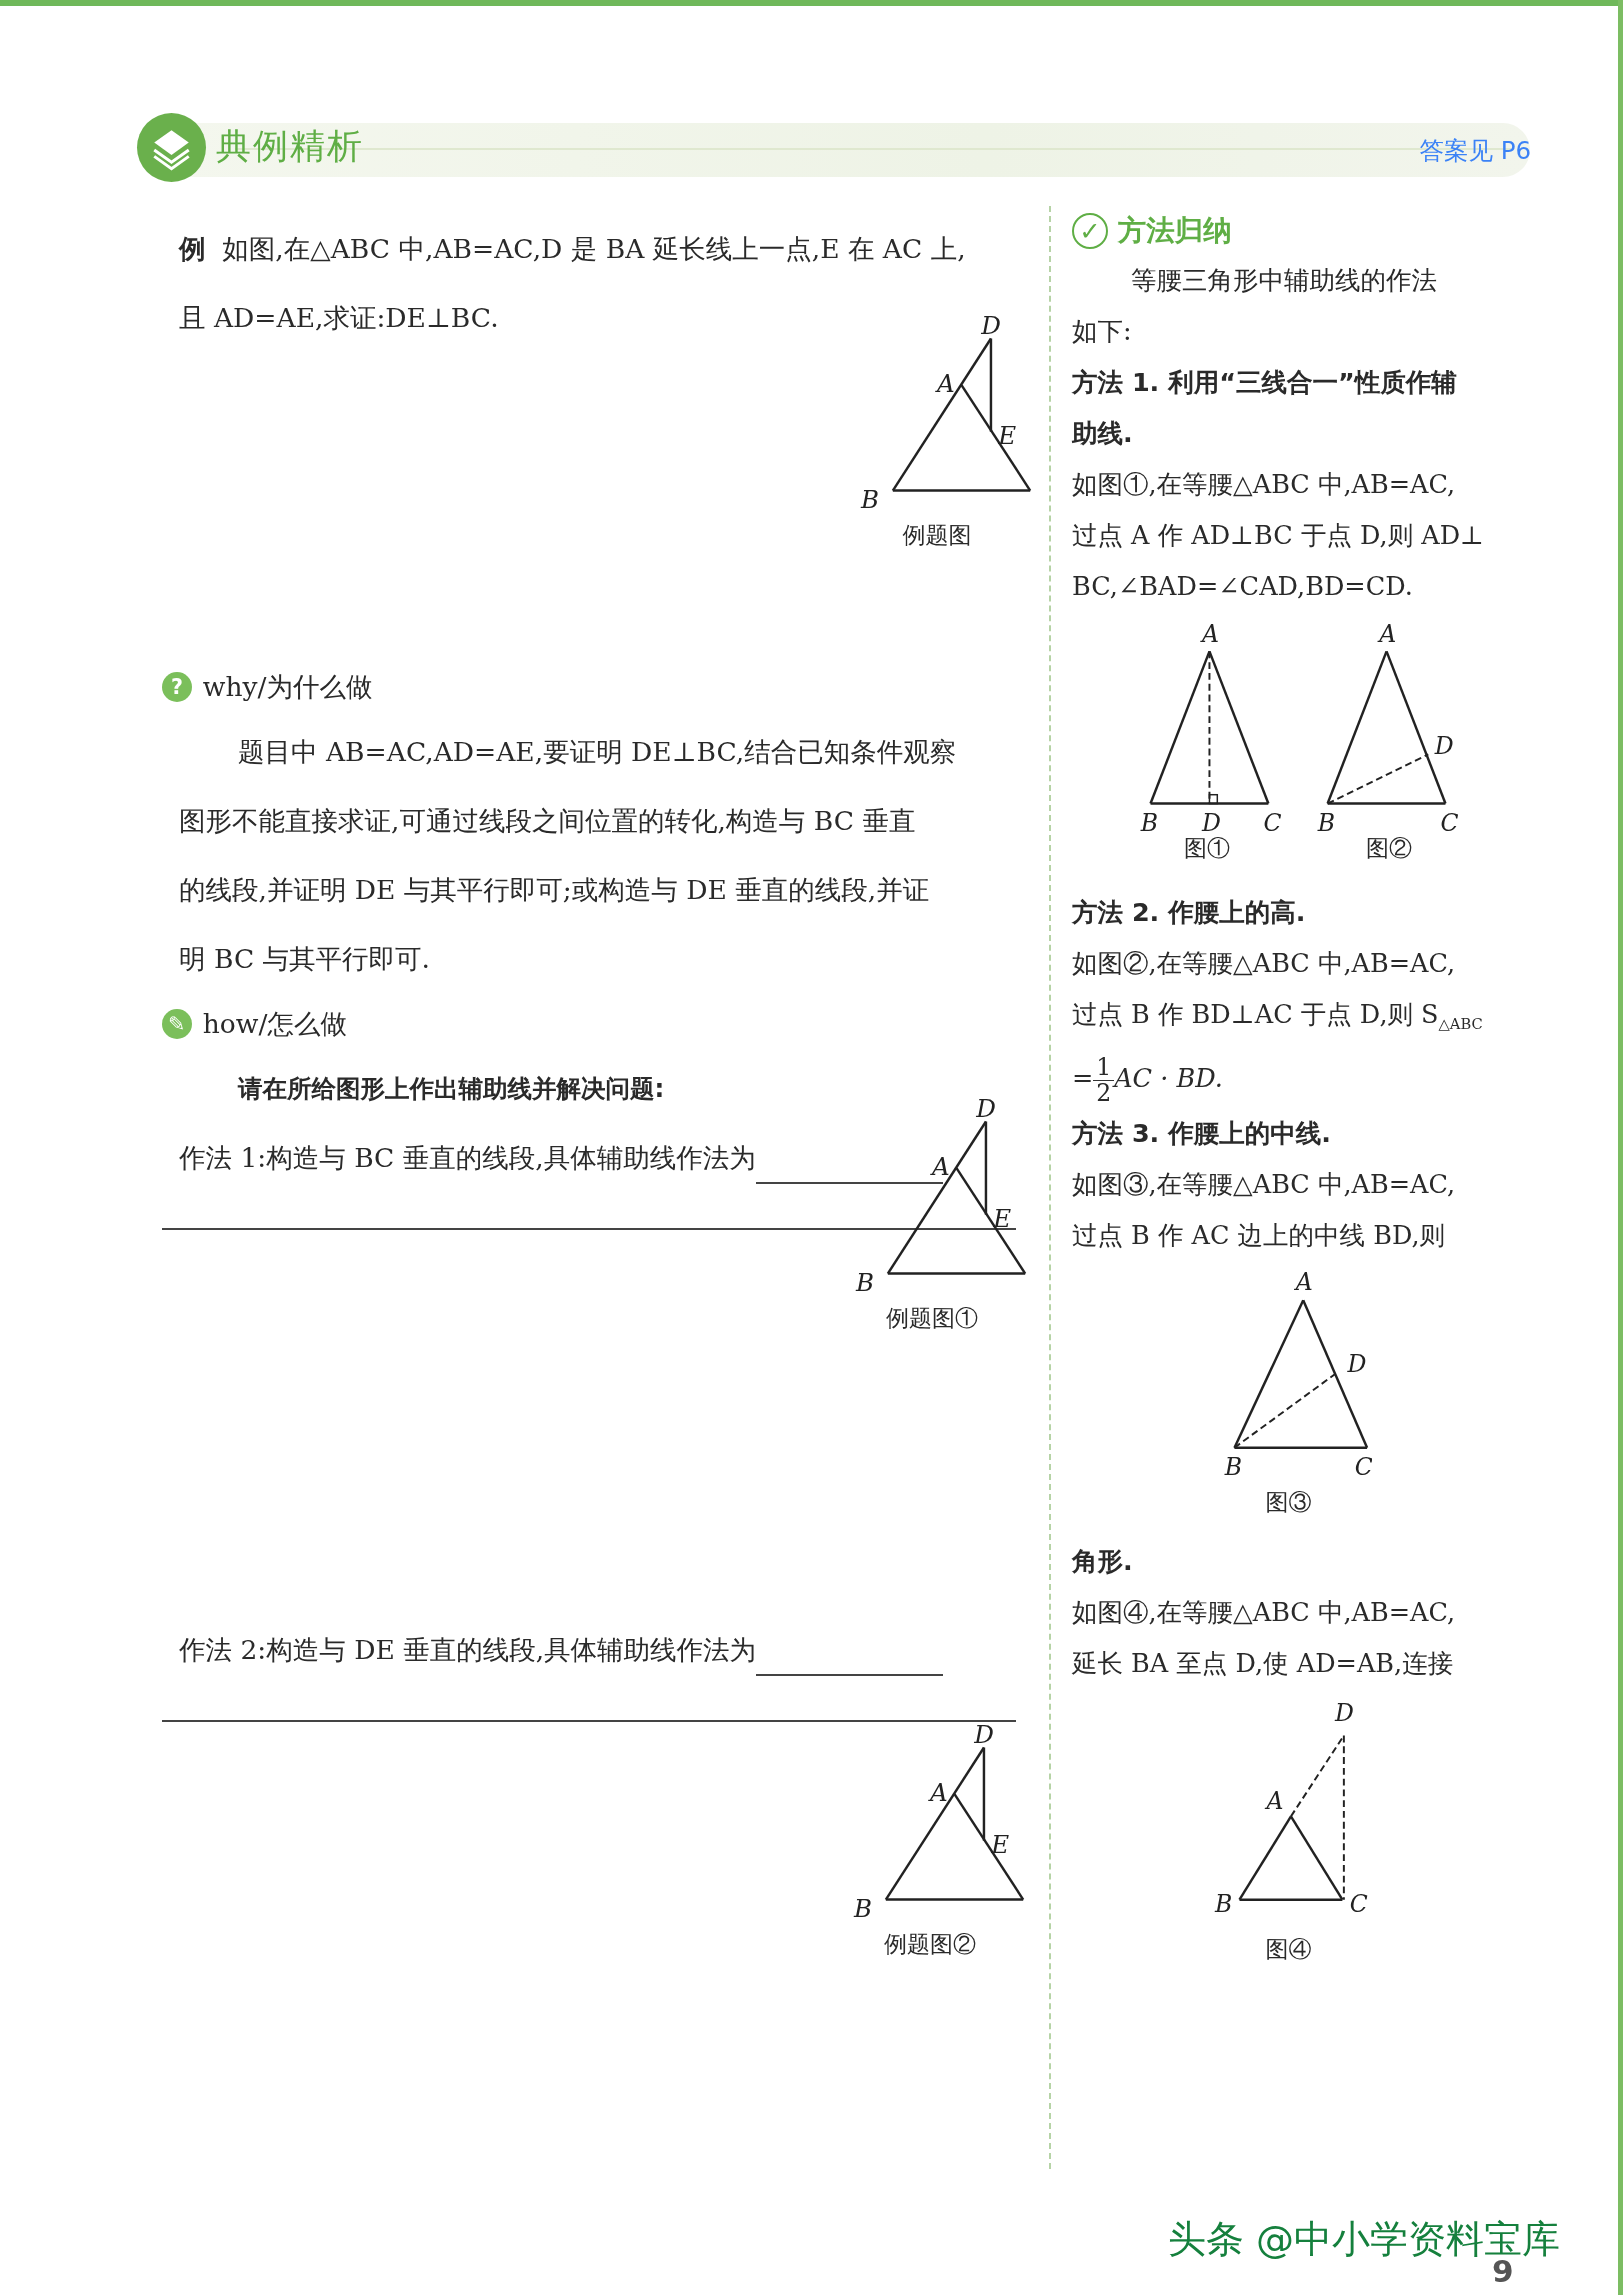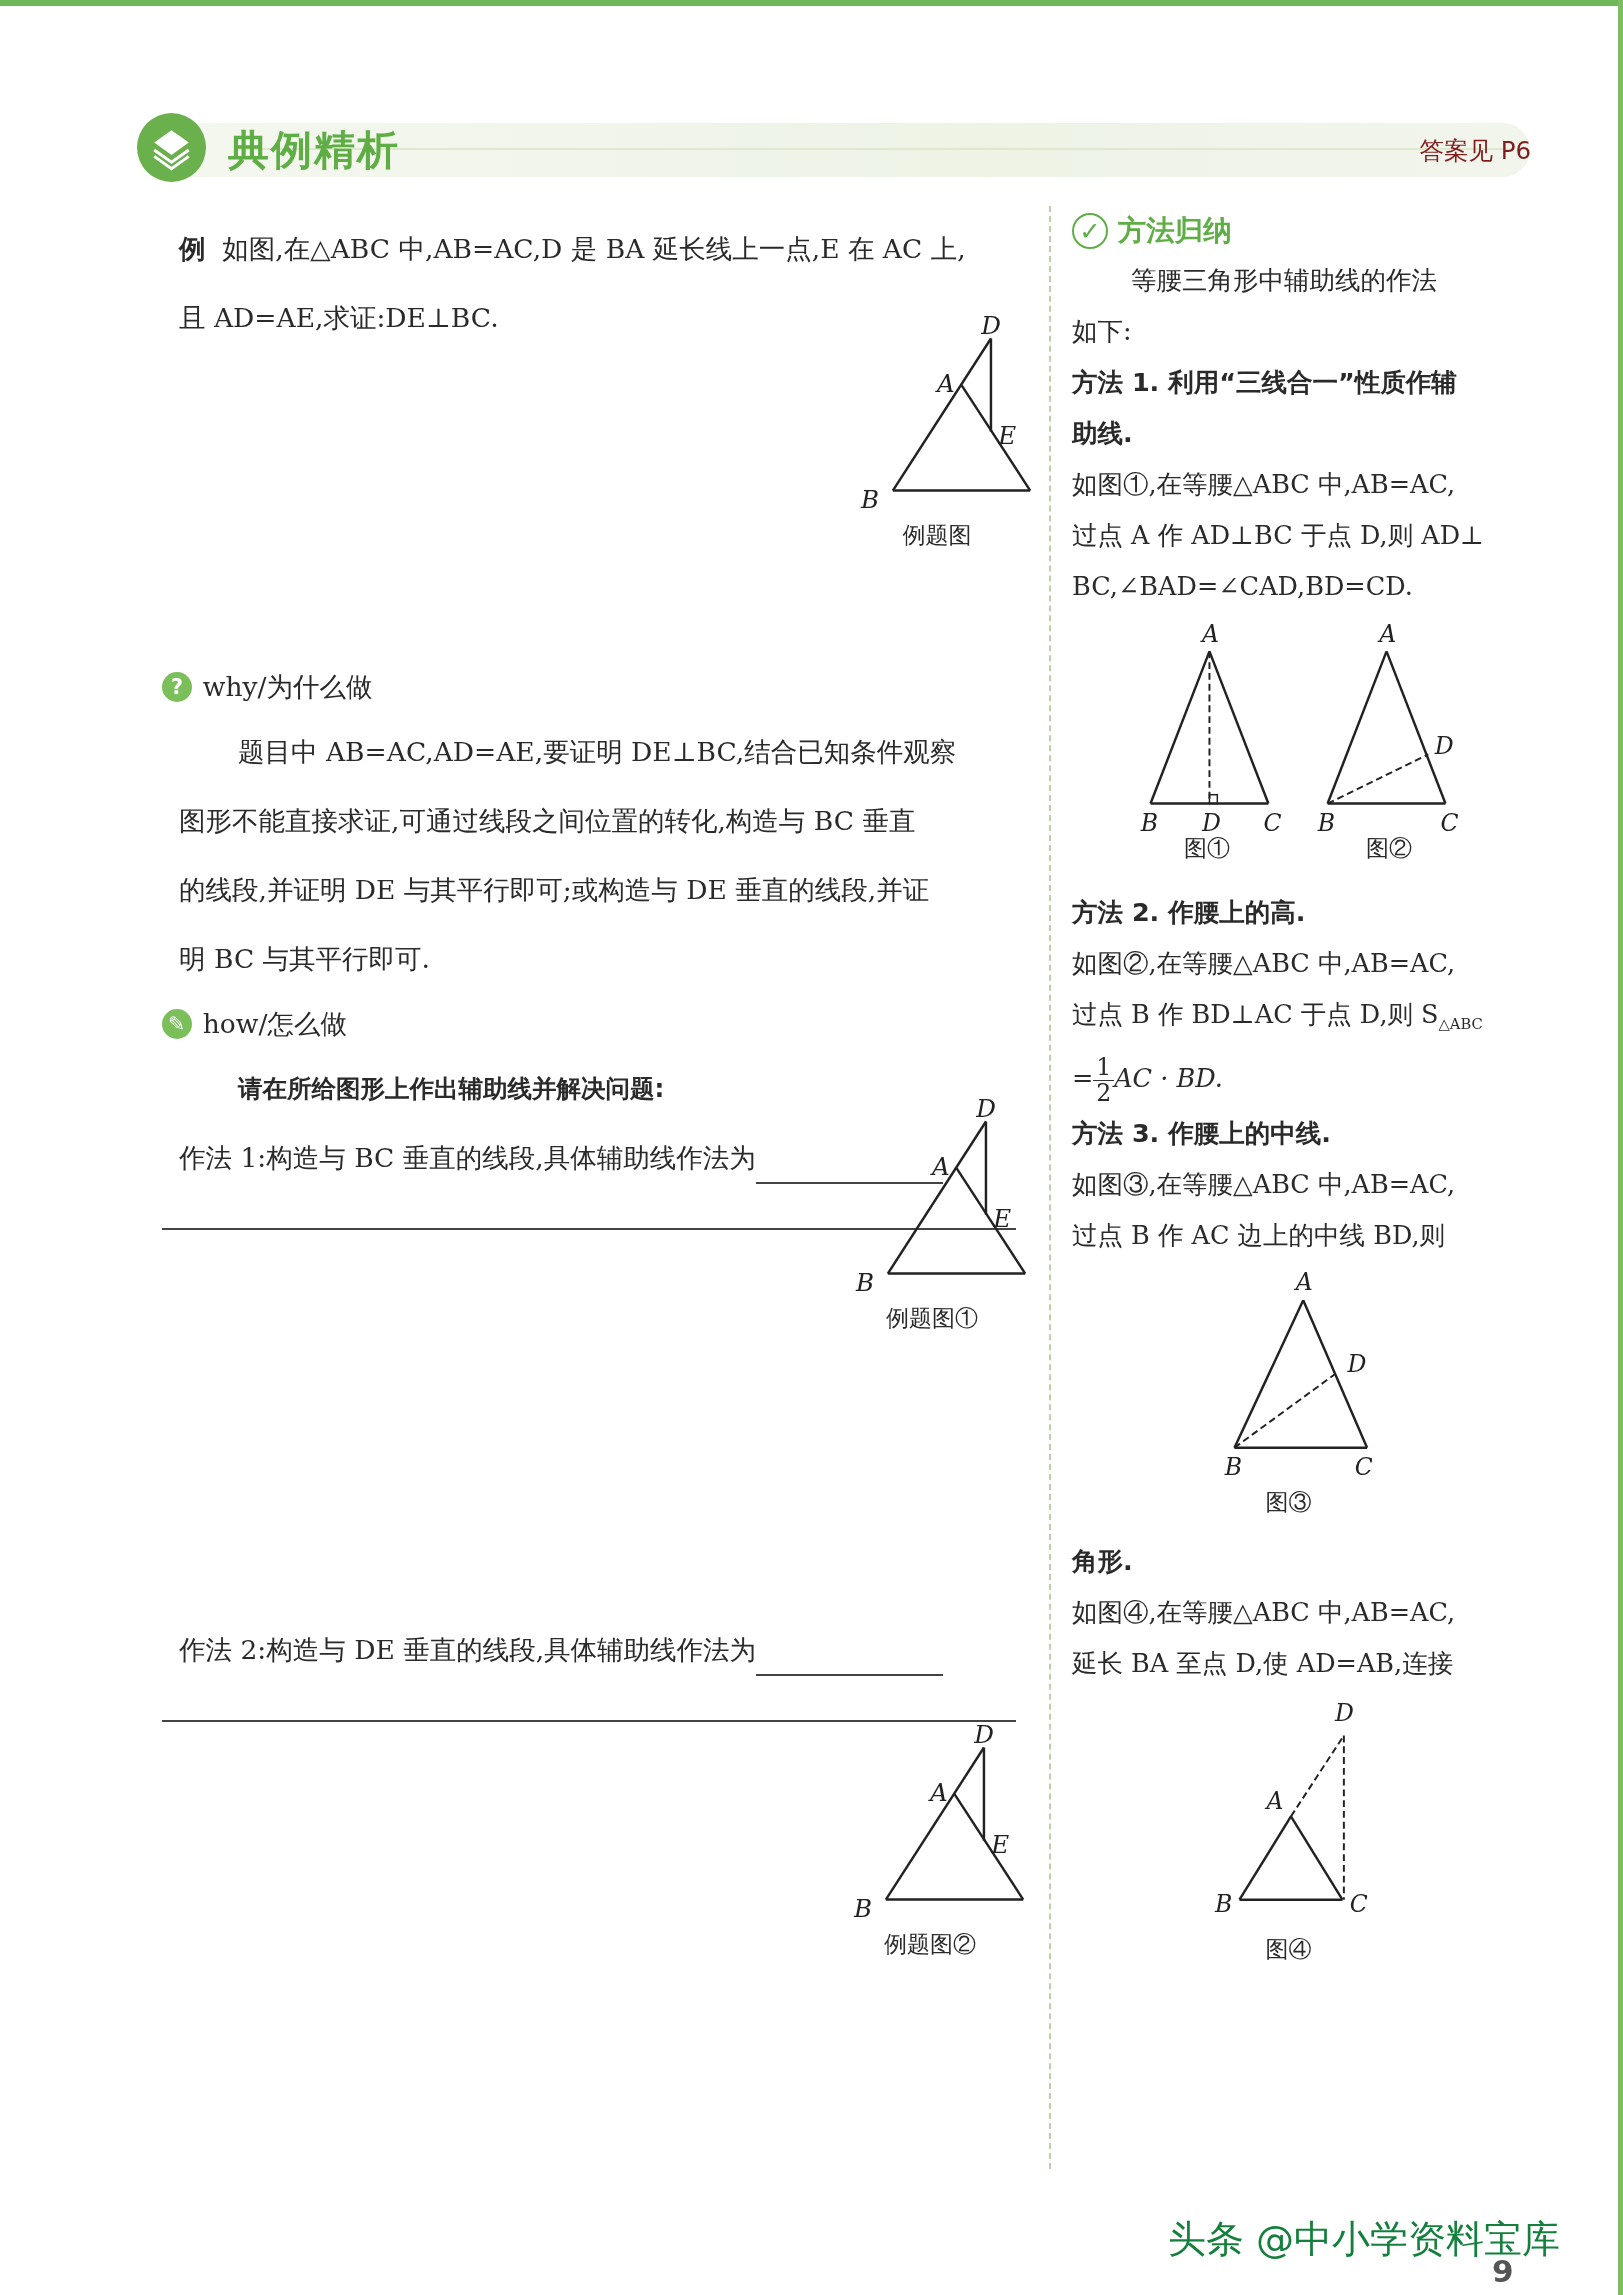--- a/index.html
+++ b/index.html
@@ -11,23 +11,23 @@
   }
   .top-bar { position:absolute; left:0; top:0; width:1623px; height:5.9px; background:#6fb85a; }
   .right-bar { position:absolute; right:0; top:0; width:4.9px; height:2295px; background:#7cbd63; }
 
   
   .banner { position:absolute; left:137px; top:113px; width:1399px; height:69px; }
   .banner-bg { position:absolute; left:29.4px; top:9.8px; width:1364px; height:54px;
     background:linear-gradient(90deg,#f4f7ee 0%,#eef3e6 60%,#f2f5ec 100%); border-radius:27px; }
   .banner-line { position:absolute; left:98px; top:35px; width:1276px; height:2px; background:#dfe8cf; }
   .banner-icon { position:absolute; left:0; top:0; width:69px; height:69px; border-radius:50%; background:#6ab04c; }
-  .banner-title { position:absolute; left:79px; top:9.8px; font-family:"DejaVu Sans",sans-serif; font-weight:bold;
-    font-size:41px; color:#5fae45; letter-spacing:2px;margin-left:12px; }
-  .banner-answer { position:absolute; right:4.9px; top:20.6px; font-family:"DejaVu Sans",sans-serif; font-size:24.5px; color:#7f1d1d; }
+  .banner-title { position:absolute; left:79px; top:9.8px; font-family:"DejaVu Sans",sans-serif; font-weight:normal;
+    font-size:35px; color:#5fae45; letter-spacing:2px; }
+  .banner-answer { position:absolute; right:4.9px; top:20.6px; font-family:"DejaVu Sans",sans-serif; font-size:24.5px; color:#3b82f6; }
 
   
   .divider { position:absolute; left:1049px; top:206px; width:0; height:1963px; border-left:2px dashed #b6d3a6; }
   .left { position:absolute; left:162px; top:206px; width:879px; }
   .right { position:absolute; left:1072px; top:206px; width:466px; }
 
   .p { font-size:26.5px; line-height:52px; margin:17px; }
   .ind { text-indent:59px; }
   .m { font-style:italic; }
 

